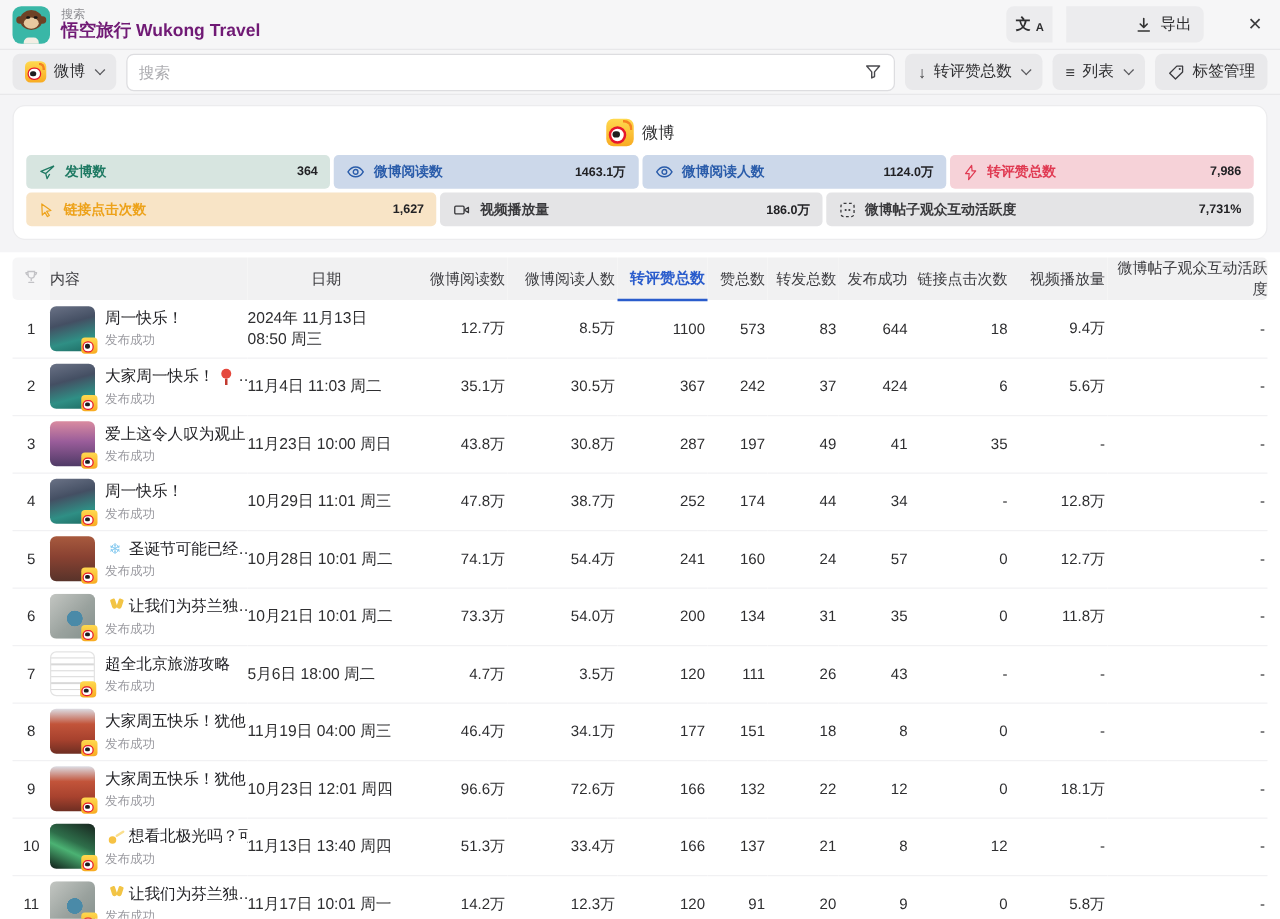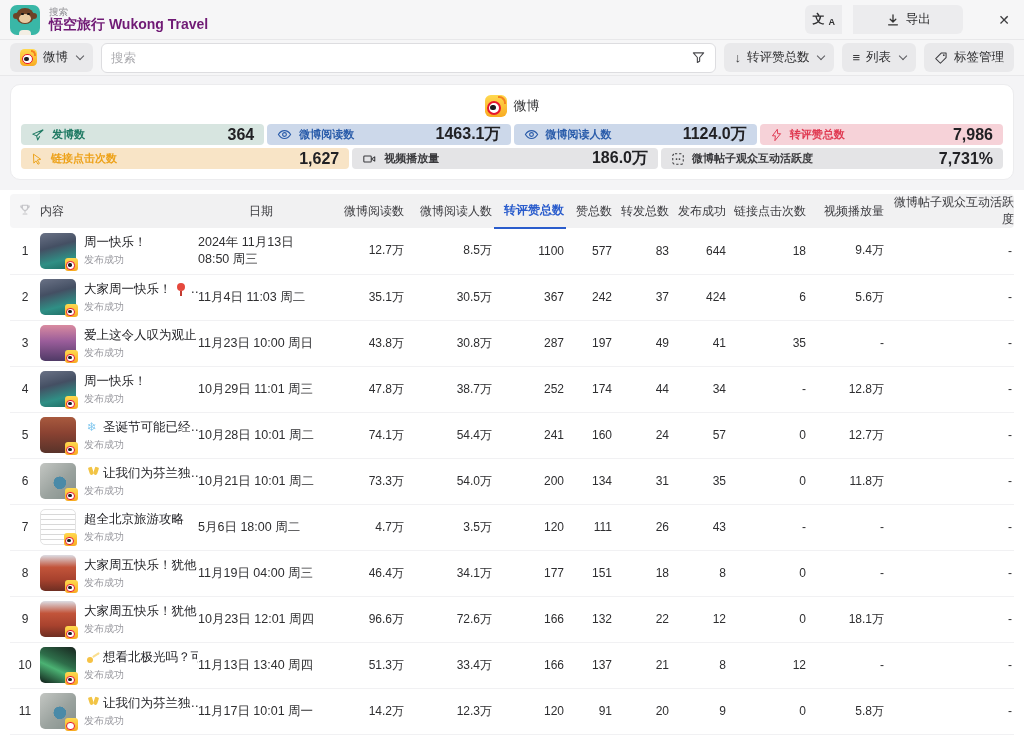--- a/index.html
+++ b/index.html
@@ -17,21 +17,21 @@
   .avatar .eye { position:absolute; width:2.5px; height:2.5px; background:#161616; border-radius:50%; top:8px; }
   .avatar .eye.l { left:11px; } .avatar .eye.r { left:17px; }
   .avatar .body { position:absolute; left:9px; bottom:-2px; width:12px; height:7px; background:#f3eee4; border-radius:4px 4px 0 0; }
   .title-block { display:flex; flex-direction:column; line-height:1.1; }
   .mini-label { font-size:9.5px; color:#8d8d92; }
   .win-title { font-size:14px; font-weight:700; color:#701a75; }
   .titlebar .spacer { flex:1; }
   .tb-btn { height:29px; background:#ececee; border-radius:6px; display:flex; align-items:center;
     gap:6px; padding:0 10px; font-size:12.5px; color:#2e2e30; cursor:pointer; }
   .tb-btn.translate { width:37px; justify-content:center; padding:0; border-radius:6px 0 0 6px; }
-  .tb-btn.export { width:110px; border-radius:0 6px 6px 0; margin-left:2px; justify-content:center; }
+  .tb-btn.export { width:110px; border-radius:0 6px 6px 0; margin-left:2px; justify-content:flex-end; }
   .translate .zh { font-size:12px; font-weight:600; }
   .translate .la { font-size:9px; font-weight:700; margin-left:-2px; margin-top:4px; }
   .close-x { margin-left:26px; font-size:14px; color:#3c3c3e; cursor:pointer; }
 
   
   .toolbar { height:36px; background:#f6f6f7; border-bottom:1px solid #e8e8ea;
     display:flex; align-items:center; padding:0 10px; gap:8px; }
   .chip { height:29px; background:#e9e9eb; border-radius:6px; display:flex; align-items:center;
     gap:6px; padding:0 10px; font-size:12.5px; color:#2e2e30; cursor:pointer; white-space:nowrap; }
   .chev { width:6px; height:6px; border-right:1.4px solid #5a5a5e; border-bottom:1.4px solid #5a5a5e;
@@ -55,23 +55,23 @@
   .wb.badge-sz { width:13px; height:13px; border-radius:3px; } .wb.badge-sz .eye { border-width:1.3px; }
 
   
   .summary-strip { background:#f4f4f6; padding:8px 10px 10px; }
   .summary-card { background:#fff; border:1px solid #ececee; border-radius:10px; padding:8px 10px 10px; }
   .summary-head { display:flex; align-items:center; justify-content:center; gap:7px; height:26px; margin-bottom:5px; }
   .summary-head .lbl { font-size:13px; color:#2e2e30; }
   .stats-row { display:grid; gap:3px; }
   .stats-row.r1 { grid-template-columns:repeat(4,1fr); margin-bottom:3px; }
   .stats-row.r2 { grid-template-columns:335fr 312fr 349fr; }
-  .stat-card { height:21px; border-radius:4px; display:flex; align-items:center; padding:0 10px; gap:7px; }
+  .stat-card { height:27px; border-radius:4px; display:flex; align-items:center; padding:0 10px; gap:7px; }
   .stat-card .s-label { font-size:11px; font-weight:700; white-space:nowrap; }
-  .stat-card .s-value { margin-left:auto; font-size:16px; font-weight:700; color:#212124; white-space:nowrap; }
+  .stat-card .s-value { margin-left:auto; font-size:10px; font-weight:700; color:#212124; white-space:nowrap; }
   .stat-card svg { flex:0 0 auto; }
   .sc-green  { background:#d7e5e0; } .sc-green  .s-label { color:#1f7a63; }
   .sc-blue   { background:#ccd8ea; } .sc-blue   .s-label { color:#2a5caa; }
   .sc-red    { background:#f6d2d8; } .sc-red    .s-label { color:#e03a52; }
   .sc-orange { background:#f8e4c6; } .sc-orange .s-label { color:#eda21a; }
   .sc-gray   { background:#e4e4e6; } .sc-gray   .s-label { color:#39393c; }
 
   
   .table-wrap { padding:4px 10px 0; background:#fff; }
   table { width:1004px; border-collapse:collapse; table-layout:fixed; }
@@ -298,21 +298,21 @@
     <td>
       <div class="post-title">
               <span>周一快乐！</span>
             </div>
       <div class="post-status">发布成功</div>
     </td>
     <td class="td-date">2024年 11月13日 08:50 周三</td>
   <td class="td-num">12.7万</td>
           <td class="td-num">8.5万</td>
           <td class="td-num">1100</td>
-          <td class="td-num">577</td>
+          <td class="td-num">573</td>
           <td class="td-num">83</td>
           <td class="td-num">644</td>
           <td class="td-num">18</td>
           <td class="td-num">9.4万</td>
           <td class="td-num">-</td>
         </tr>
         <tr>
     <td class="td-rank">2</td>
     <td>
       <div class="thumb t-mountain">

